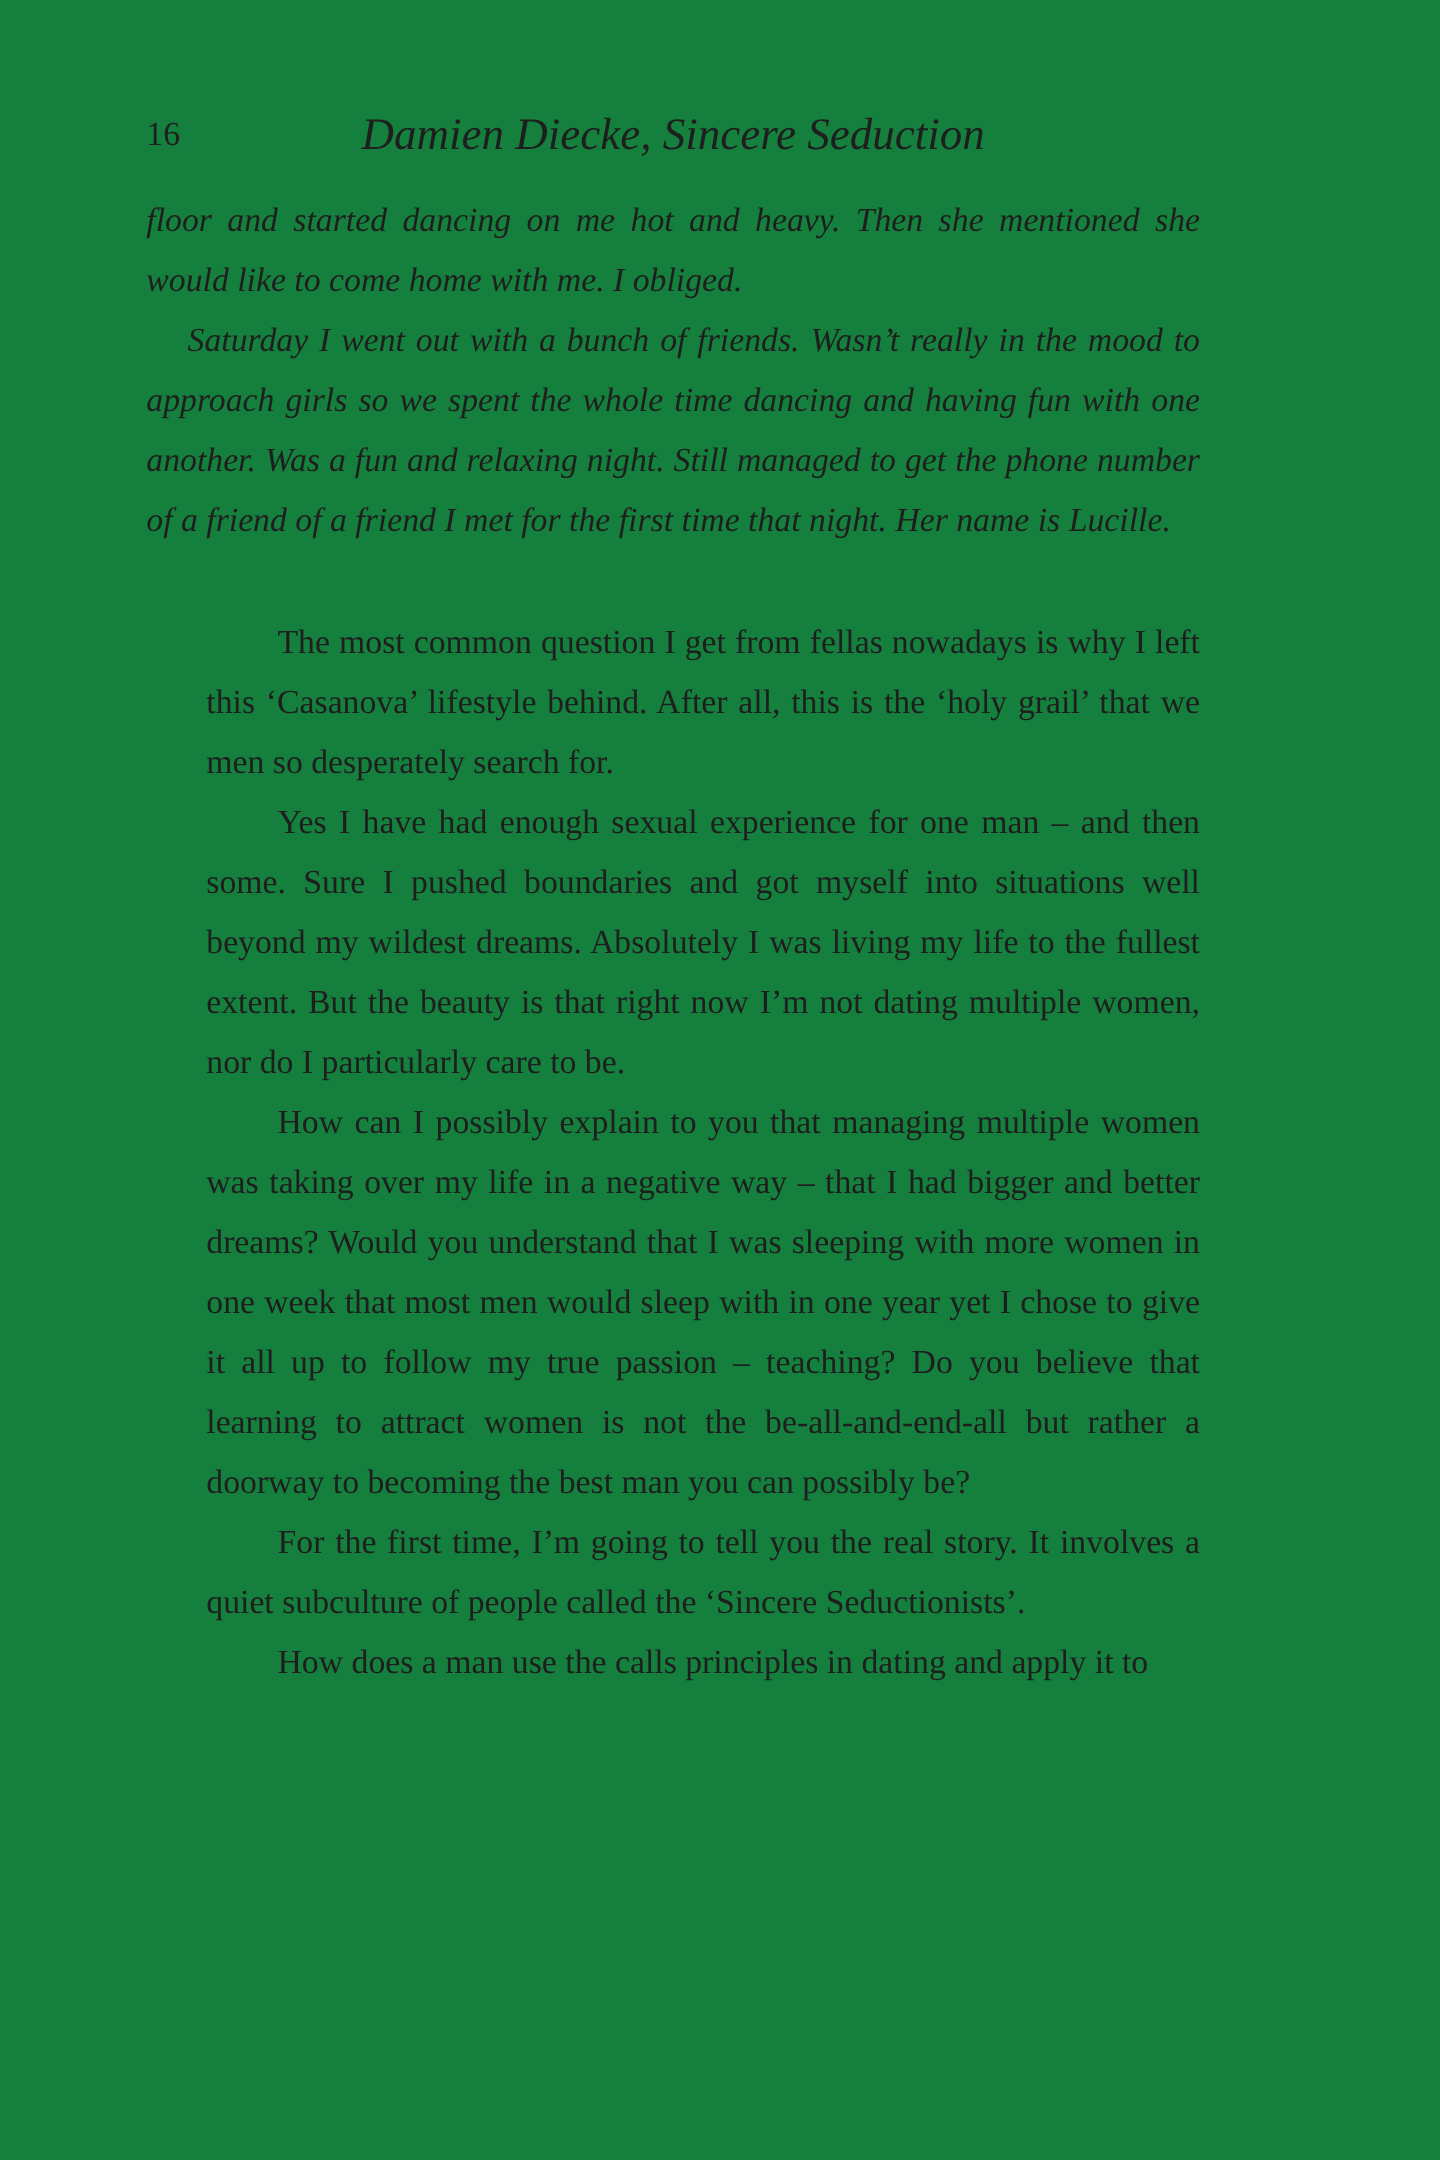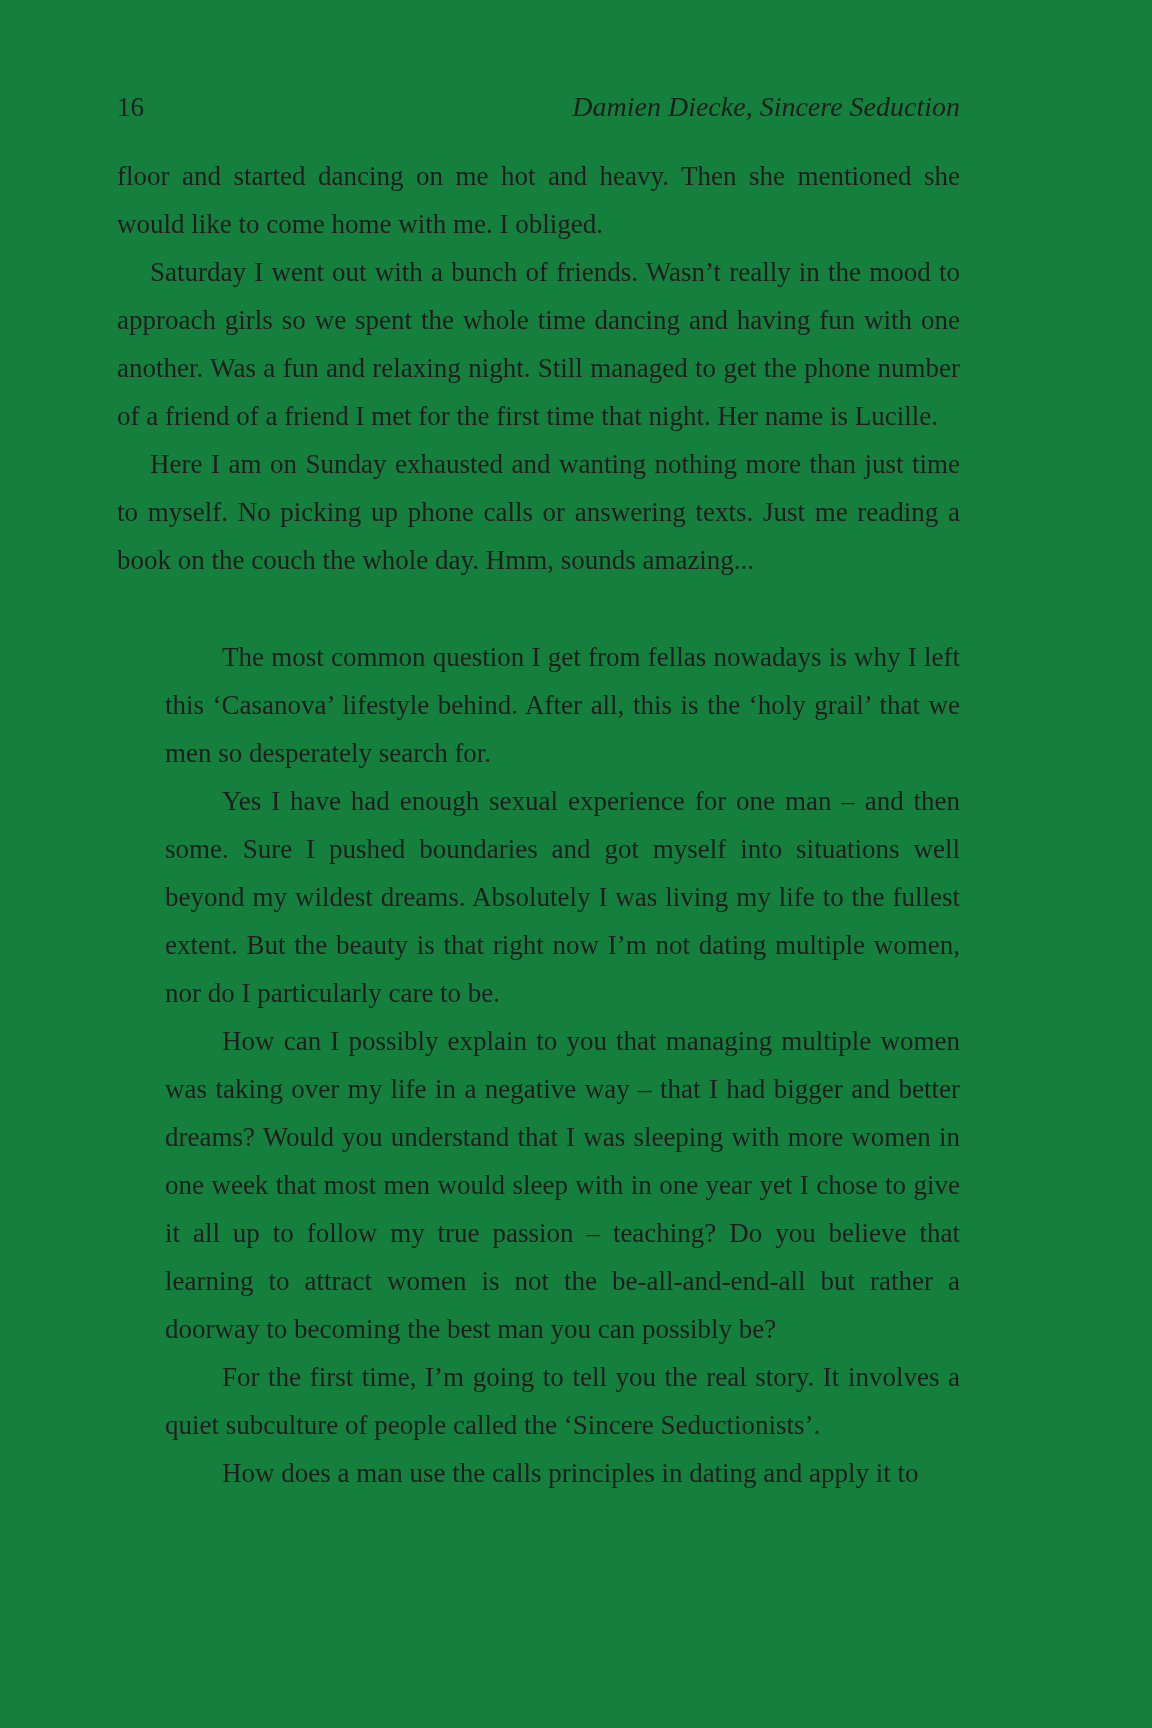--- a/index.html
+++ b/index.html
@@ -29,36 +29,37 @@
   }
   .page-number {
     position: absolute;
     left: 0;
     top: 0;
     font-size: 27px;
     line-height: 38px;
     font-style: normal;
   }
   .running-title {
-    text-align: right;
+    text-align: center;
     font-style: italic;
-    font-size: 28px;
+    font-size: 36px;
     line-height: 38px;
   }
   .text-block p {
     margin: 0;
     font-size: 27px;
     line-height: 48px;
     text-align: justify;
     hyphens: none;
   }
   .journal-section {
     margin-top: 26px;
   }
   .journal-section p {
+    font-style: italic;
   }
   .journal-section p:nth-of-type(n+2) {
     text-indent: 33px;
   }
   .body-section {
     margin-top: 49px;
   }
   .body-section p {
     text-indent: 57px;
     margin-left: 48px;
@@ -71,21 +72,20 @@
   <div class="content">
 
     <div class="running-head">
       <span class="page-number">16</span>
       <div class="running-title">Damien Diecke, Sincere Seduction</div>
     </div>
 
     <div class="text-block journal-section">
       <p>floor and started dancing on me hot and heavy. Then she mentioned she would like to come home with me. I obliged.</p>
       <p>Saturday I went out with a bunch of friends. Wasn’t really in the mood to approach girls so we spent the whole time dancing and having fun with one another. Was a fun and relaxing night. Still managed to get the phone number of a friend of a friend I met for the first time that night. Her name is Lucille.</p>
-      <p>Here I am on Sunday exhausted and wanting nothing more than just time to myself. No picking up phone calls or answering texts. Just me reading a book on the couch the whole day. Hmm, sounds amazing...</p>
     </div>
 
     <div class="text-block body-section">
       <p>The most common question I get from fellas nowadays is why I left this ‘Casanova’ lifestyle behind. After all, this is the ‘holy grail’ that we men so desperately search for.</p>
       <p>Yes I have had enough sexual experience for one man – and then some. Sure I pushed boundaries and got myself into situations well beyond my wildest dreams. Absolutely I was living my life to the fullest extent. But the beauty is that right now I’m not dating multiple women, nor do I particularly care to be.</p>
       <p>How can I possibly explain to you that managing multiple women was taking over my life in a negative way – that I had bigger and better dreams? Would you understand that I was sleeping with more women in one week that most men would sleep with in one year yet I chose to give it all up to follow my true passion – teaching? Do you believe that learning to attract women is not the be-all-and-end-all but rather a doorway to becoming the best man you can possibly be?</p>
       <p>For the first time, I’m going to tell you the real story. It involves a quiet subculture of people called the ‘Sincere Seductionists’.</p>
       <p>How does a man use the calls principles in dating and apply it to</p>
     </div>
 

